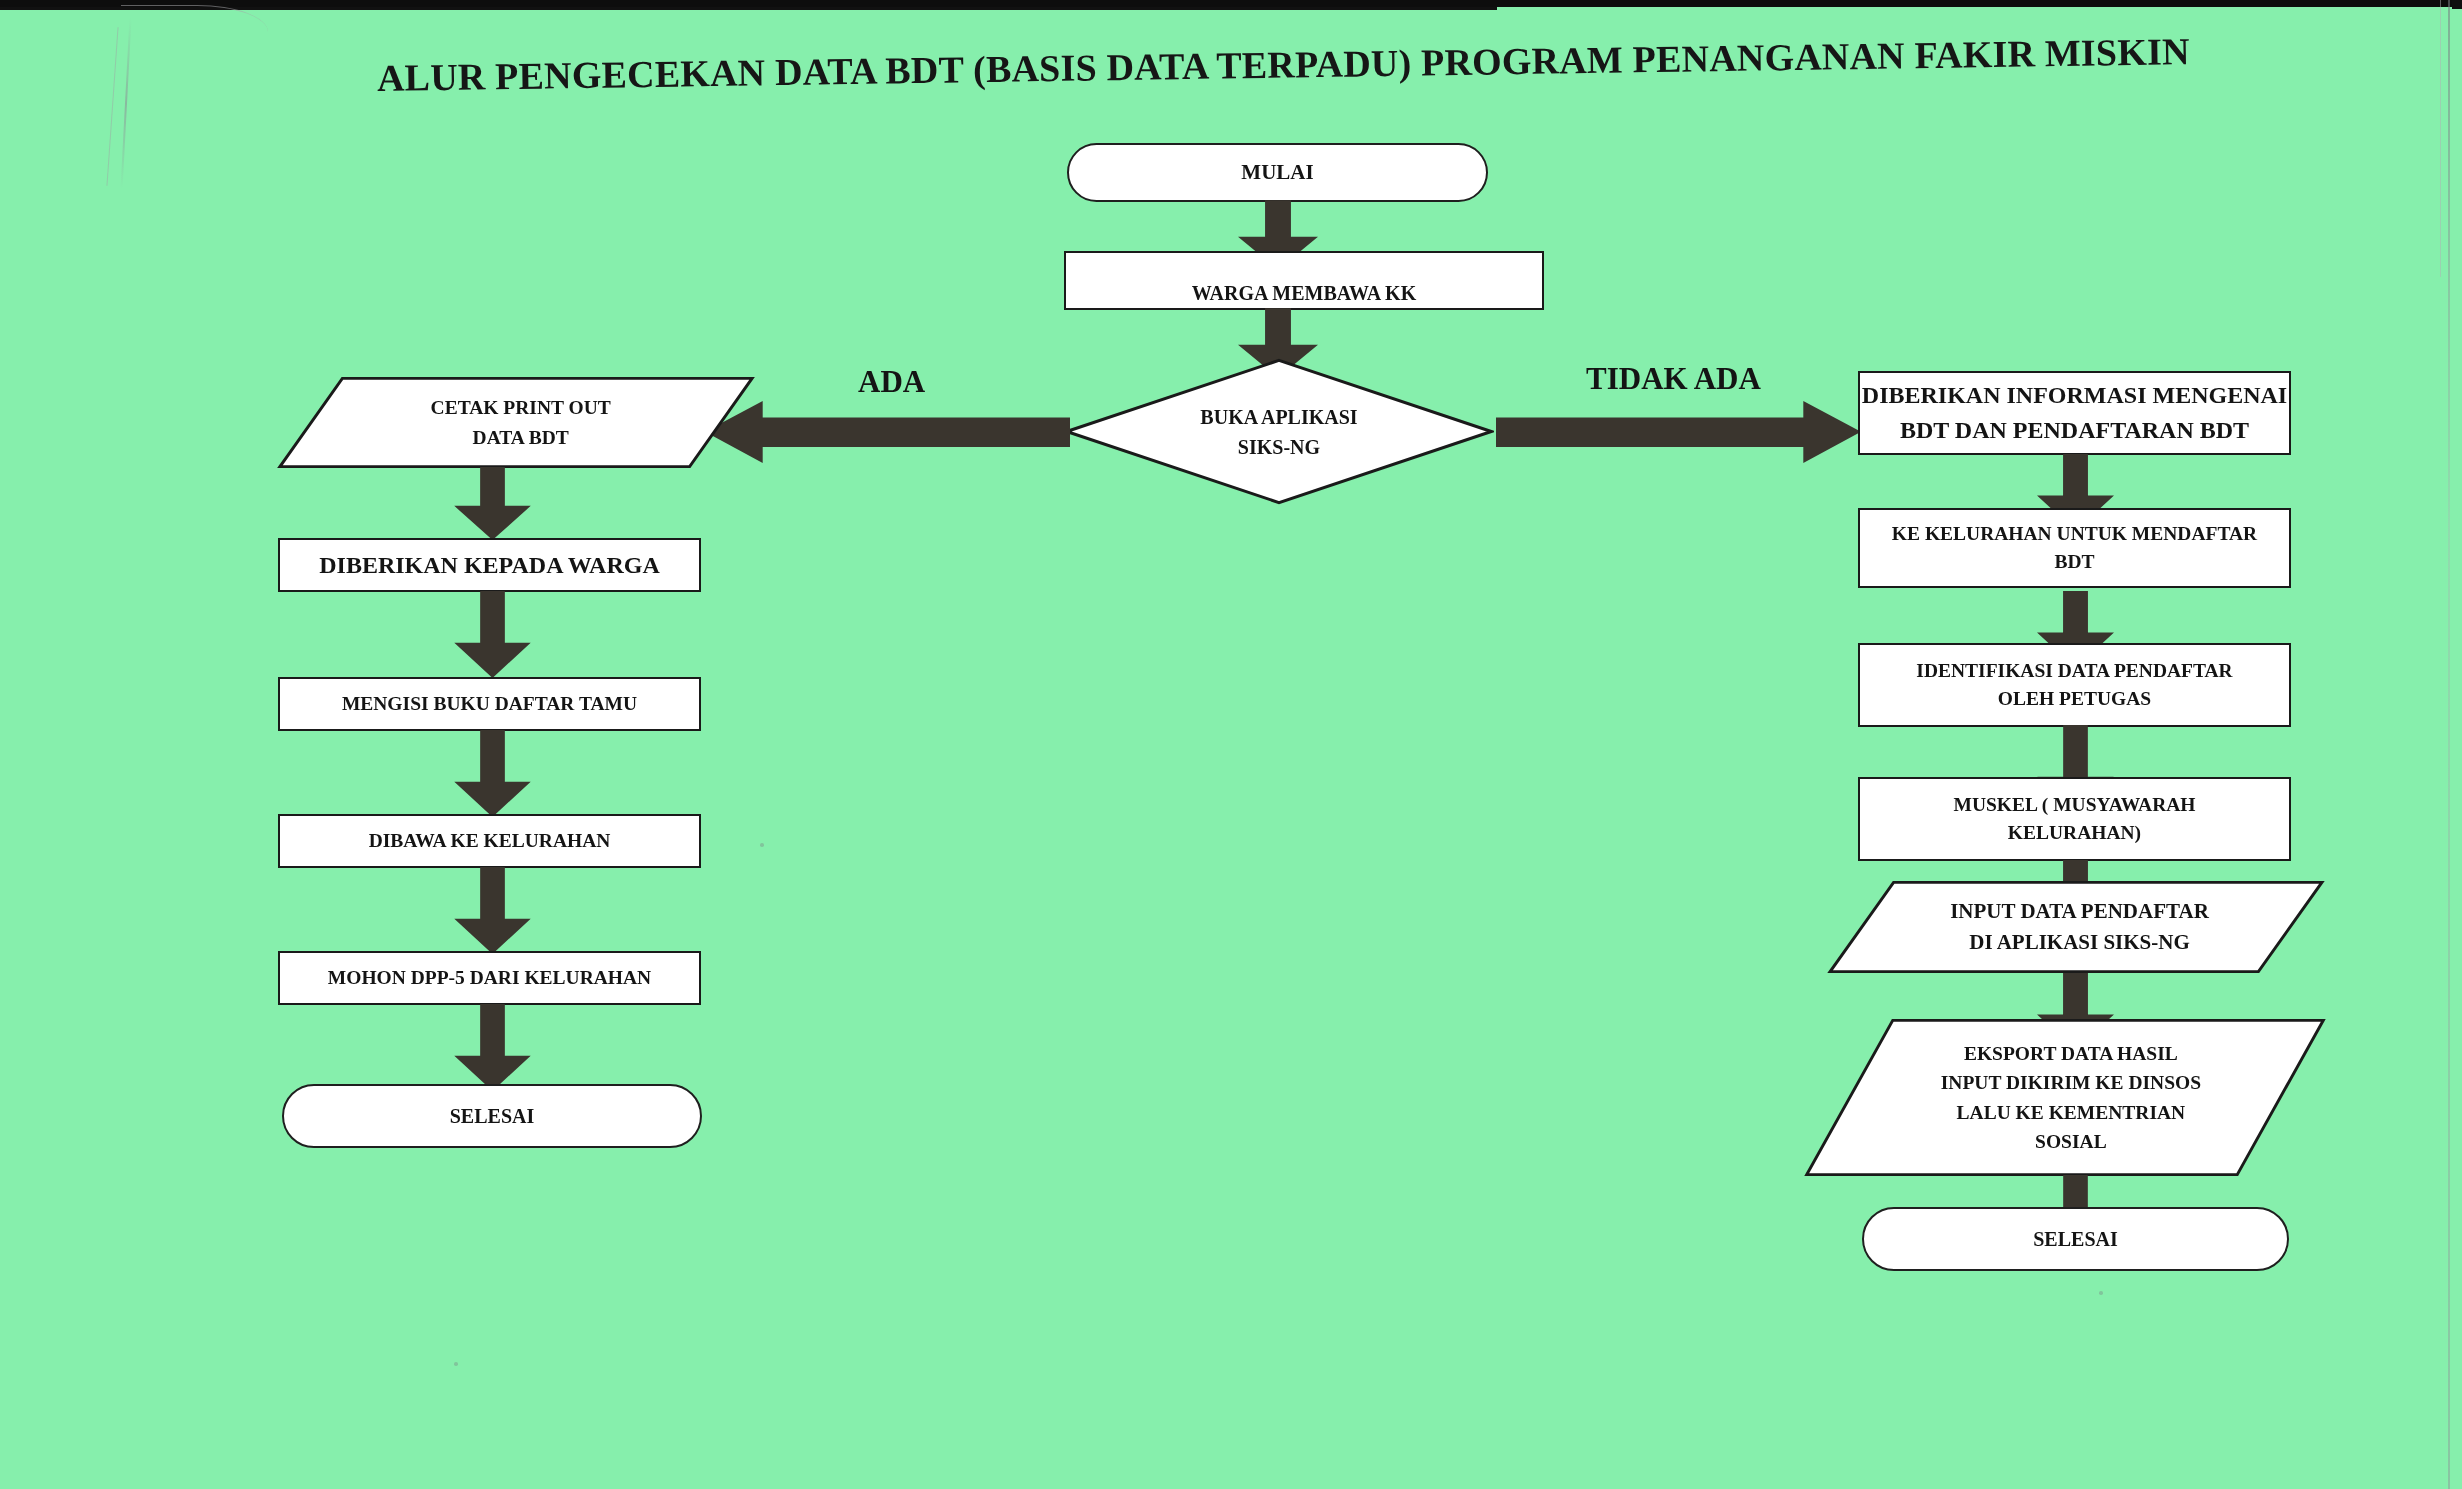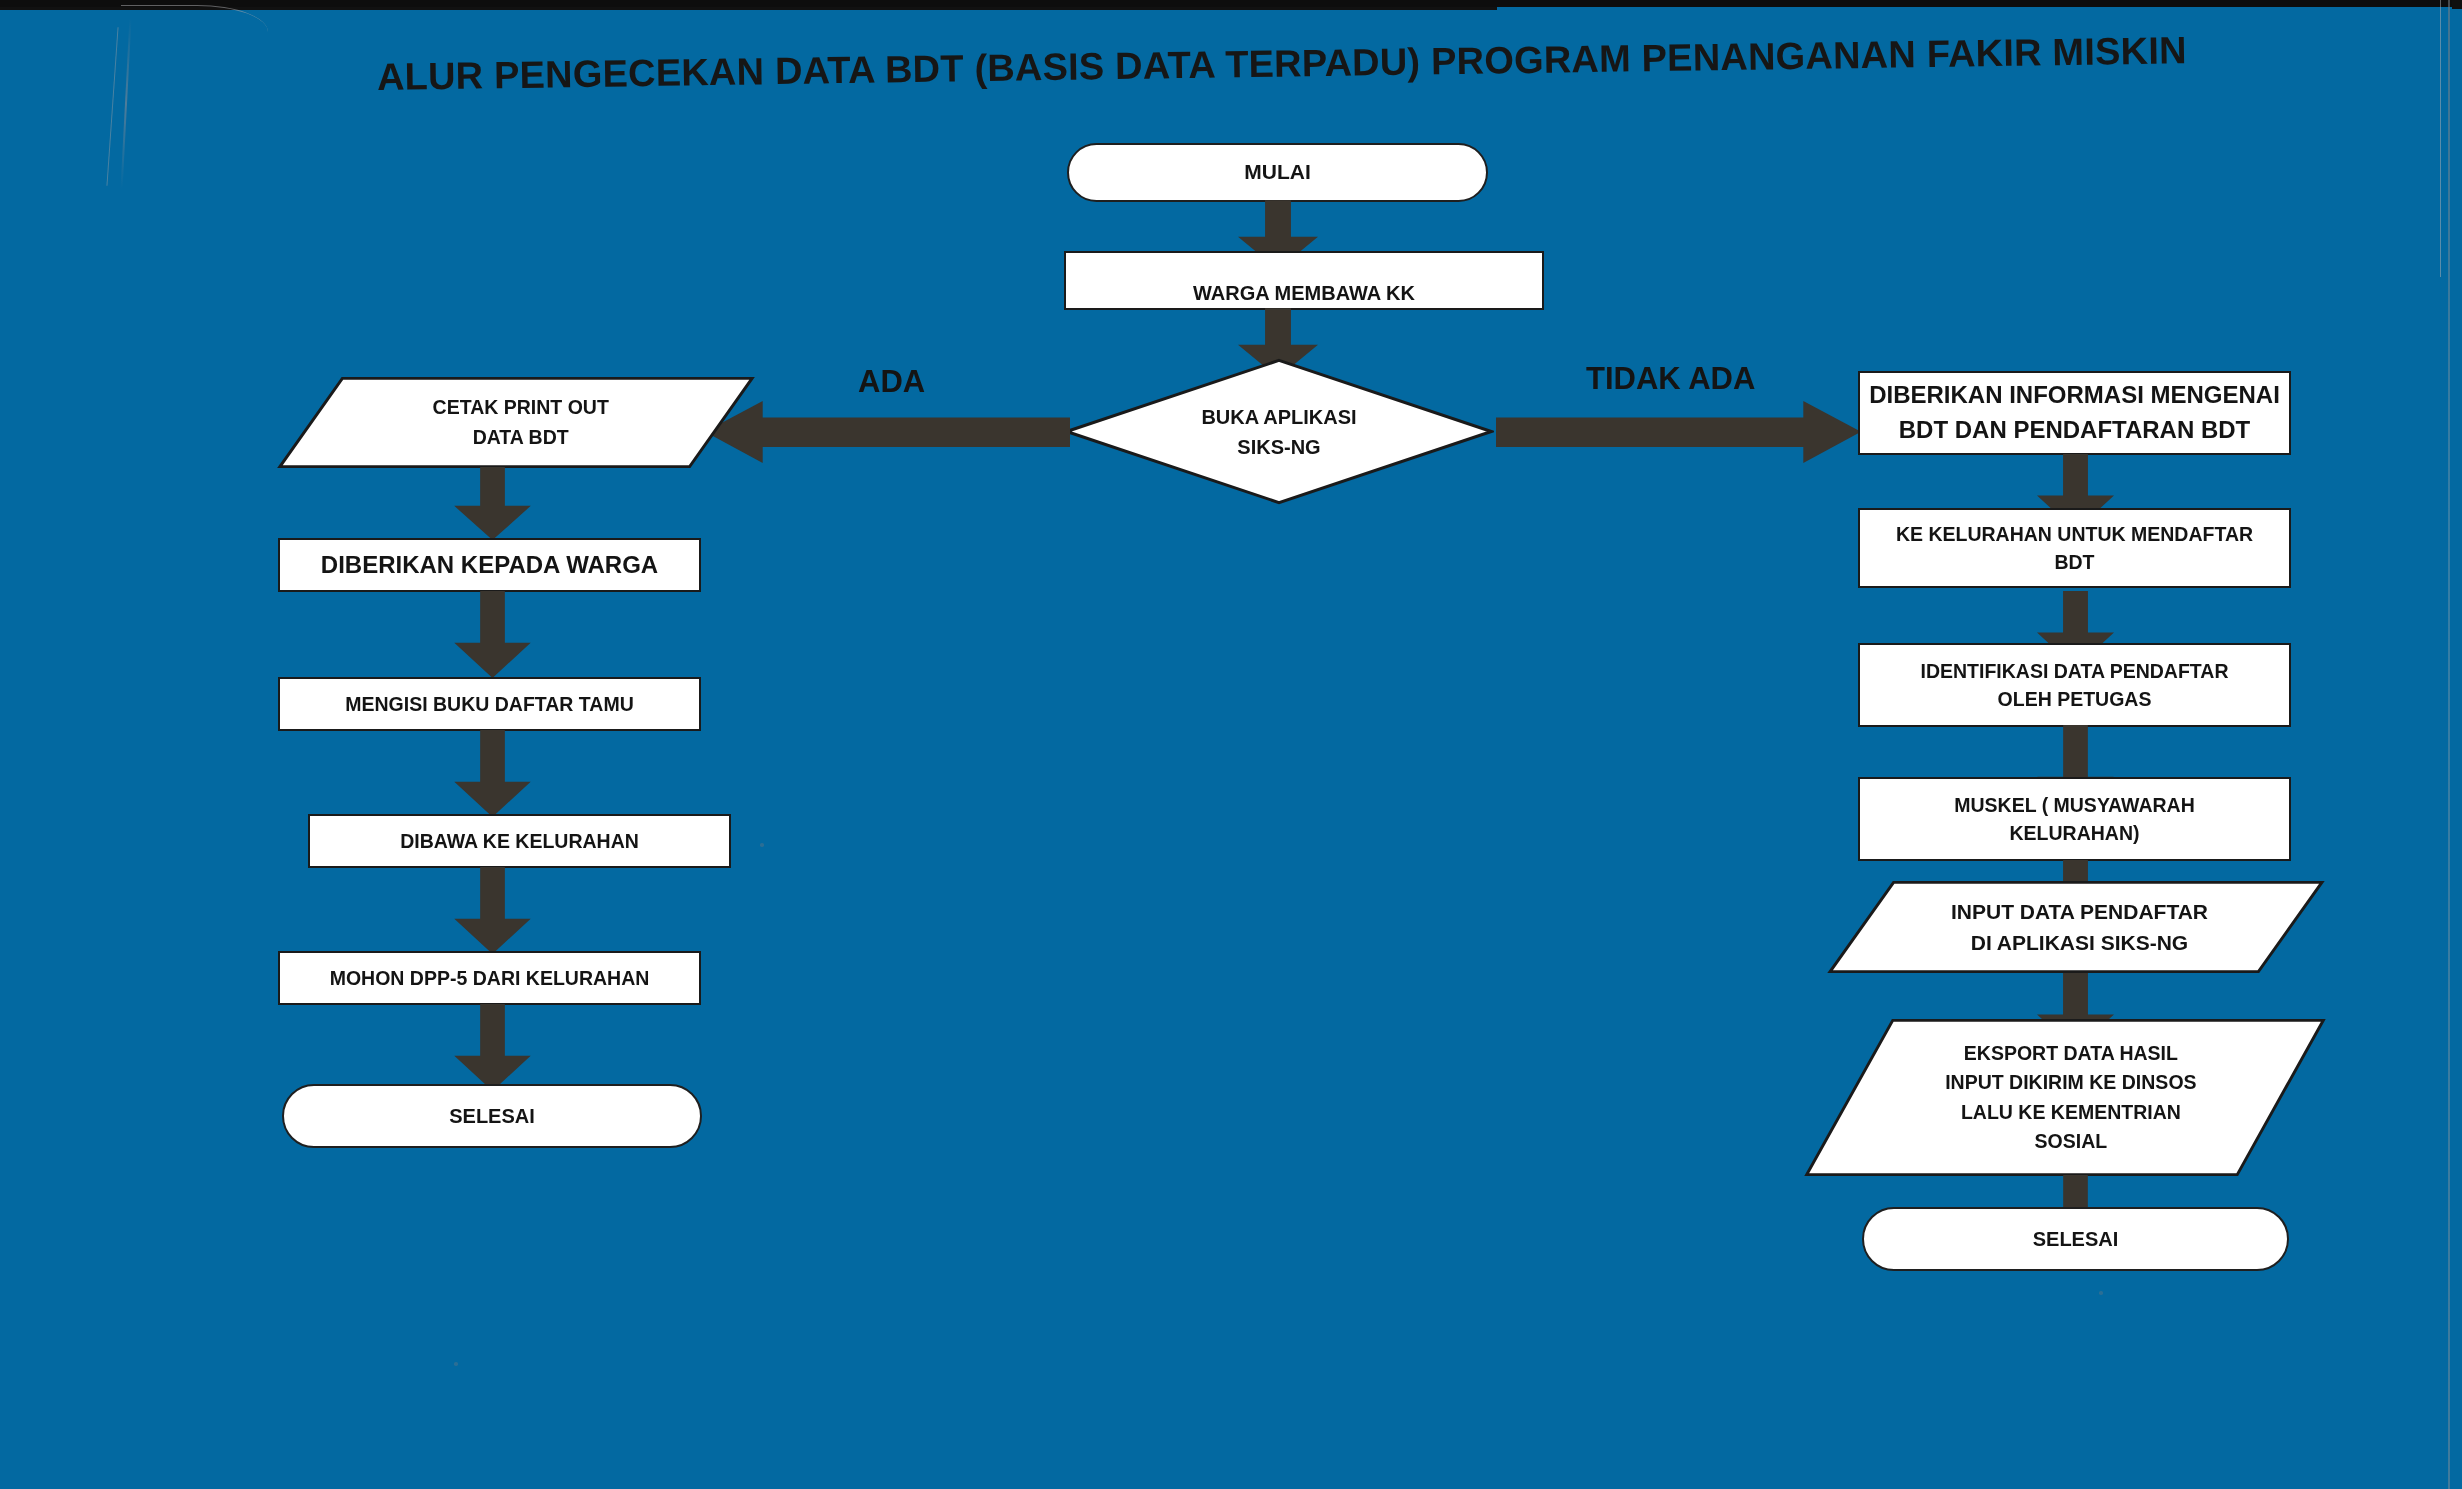--- a/index.html
+++ b/index.html
@@ -5,23 +5,23 @@
 <style>
   html, body {
     margin: 0;
     padding: 0;
     background: #ffffff;
   }
   #page {
     position: relative;
     width: 2462px;
     height: 1490px;
-    background: #0369a1;
+    background: #86efac;
     overflow: hidden;
-    font-family: Liberation Sans, sans-serif;
+    font-family: Liberation Serif, serif;
     color: #141414;
   }
 
   
   .scan-top-band {
     position: absolute;
     left: 0; top: 0;
     width: 2462px; height: 6.5px;
     background: #0d0d0d;
   }
@@ -251,21 +251,21 @@
   <div class="node rect" style="left:278px; top:677px; width:423px; height:54px; font-size:19.5px;">
     <span class="lbl">MENGISI BUKU DAFTAR TAMU</span>
   </div>
 
   <div class="arrow-down" style="left:454px; top:730px;">
     <svg width="77" height="87" viewBox="0 0 130 148">
       <polygon points="44,0 86,0 86,88 130,88 65,148 0,88 44,88" fill="#3a352e"></polygon>
     </svg>
   </div>
 
-  <div class="node rect" style="left:278px; top:814px; width:423px; height:54px; font-size:19.5px;margin-left:30px;">
+  <div class="node rect" style="left:278px; top:814px; width:423px; height:54px; font-size:19.5px;">
     <span class="lbl">DIBAWA KE KELURAHAN</span>
   </div>
 
   <div class="arrow-down" style="left:454px; top:867px;">
     <svg width="77" height="87" viewBox="0 0 130 148">
       <polygon points="44,0 86,0 86,88 130,88 65,148 0,88 44,88" fill="#3a352e"></polygon>
     </svg>
   </div>
 
   <div class="node rect" style="left:278px; top:951px; width:423px; height:54px; font-size:19.5px;">

